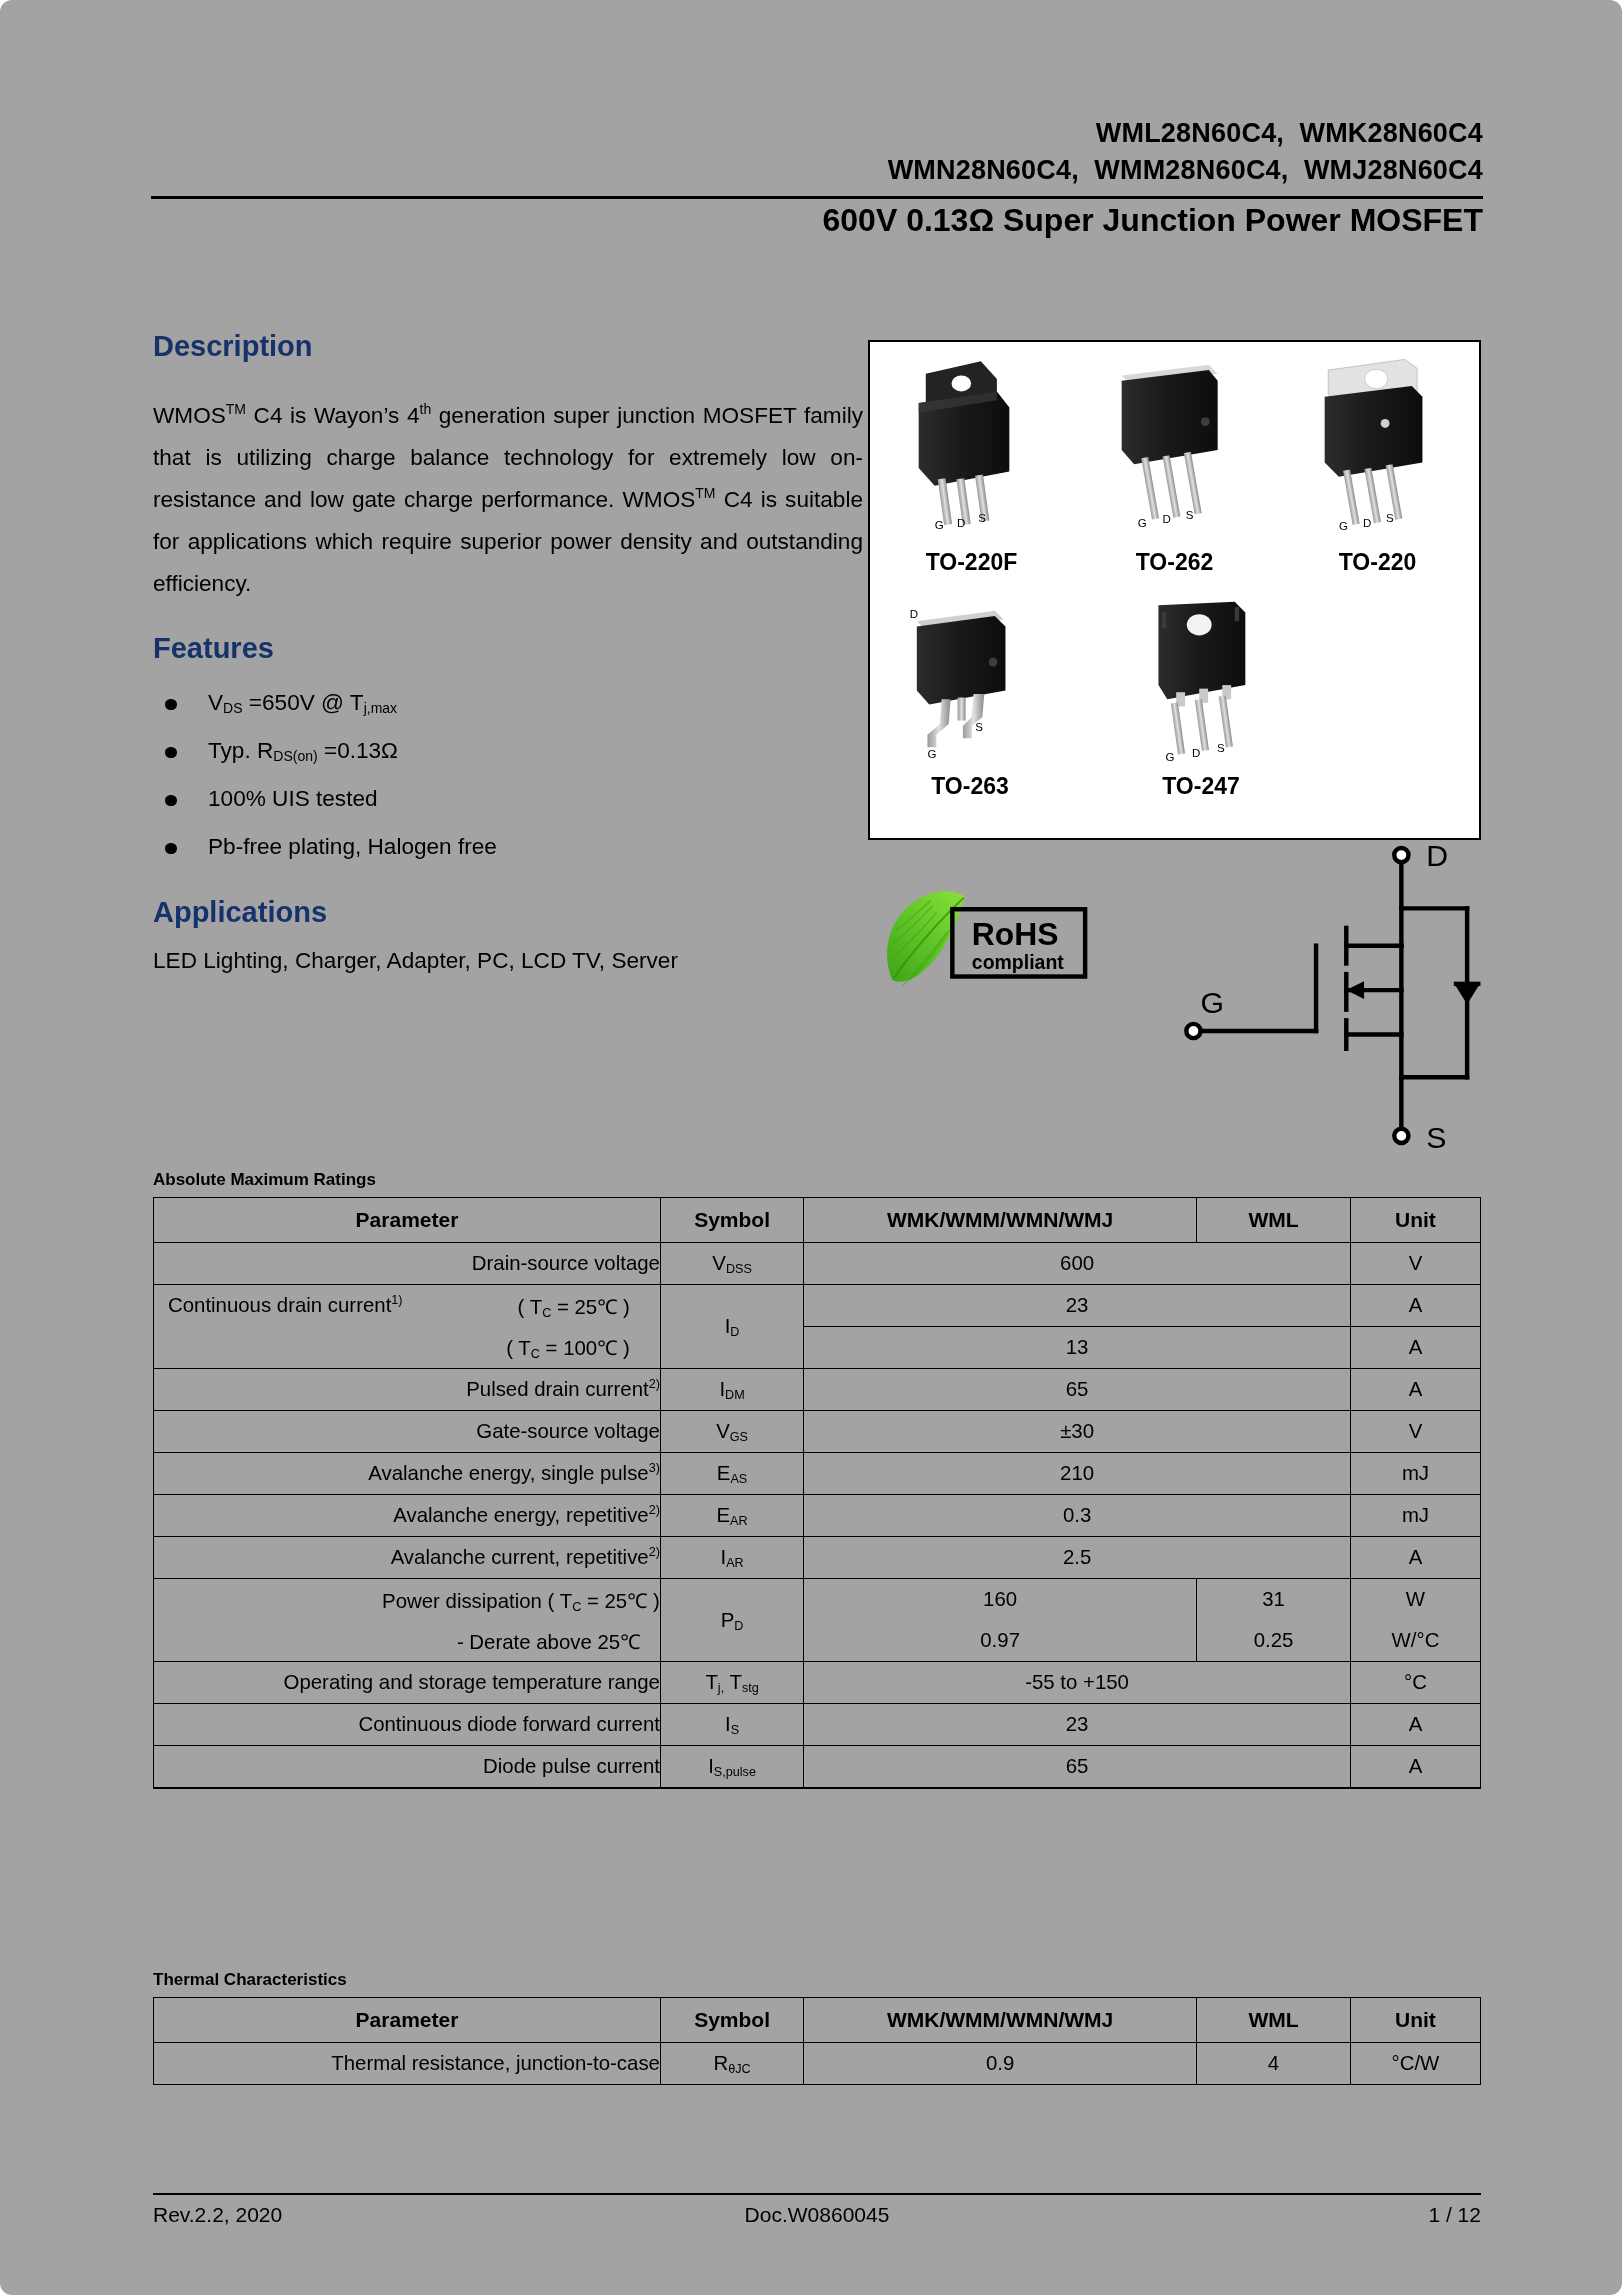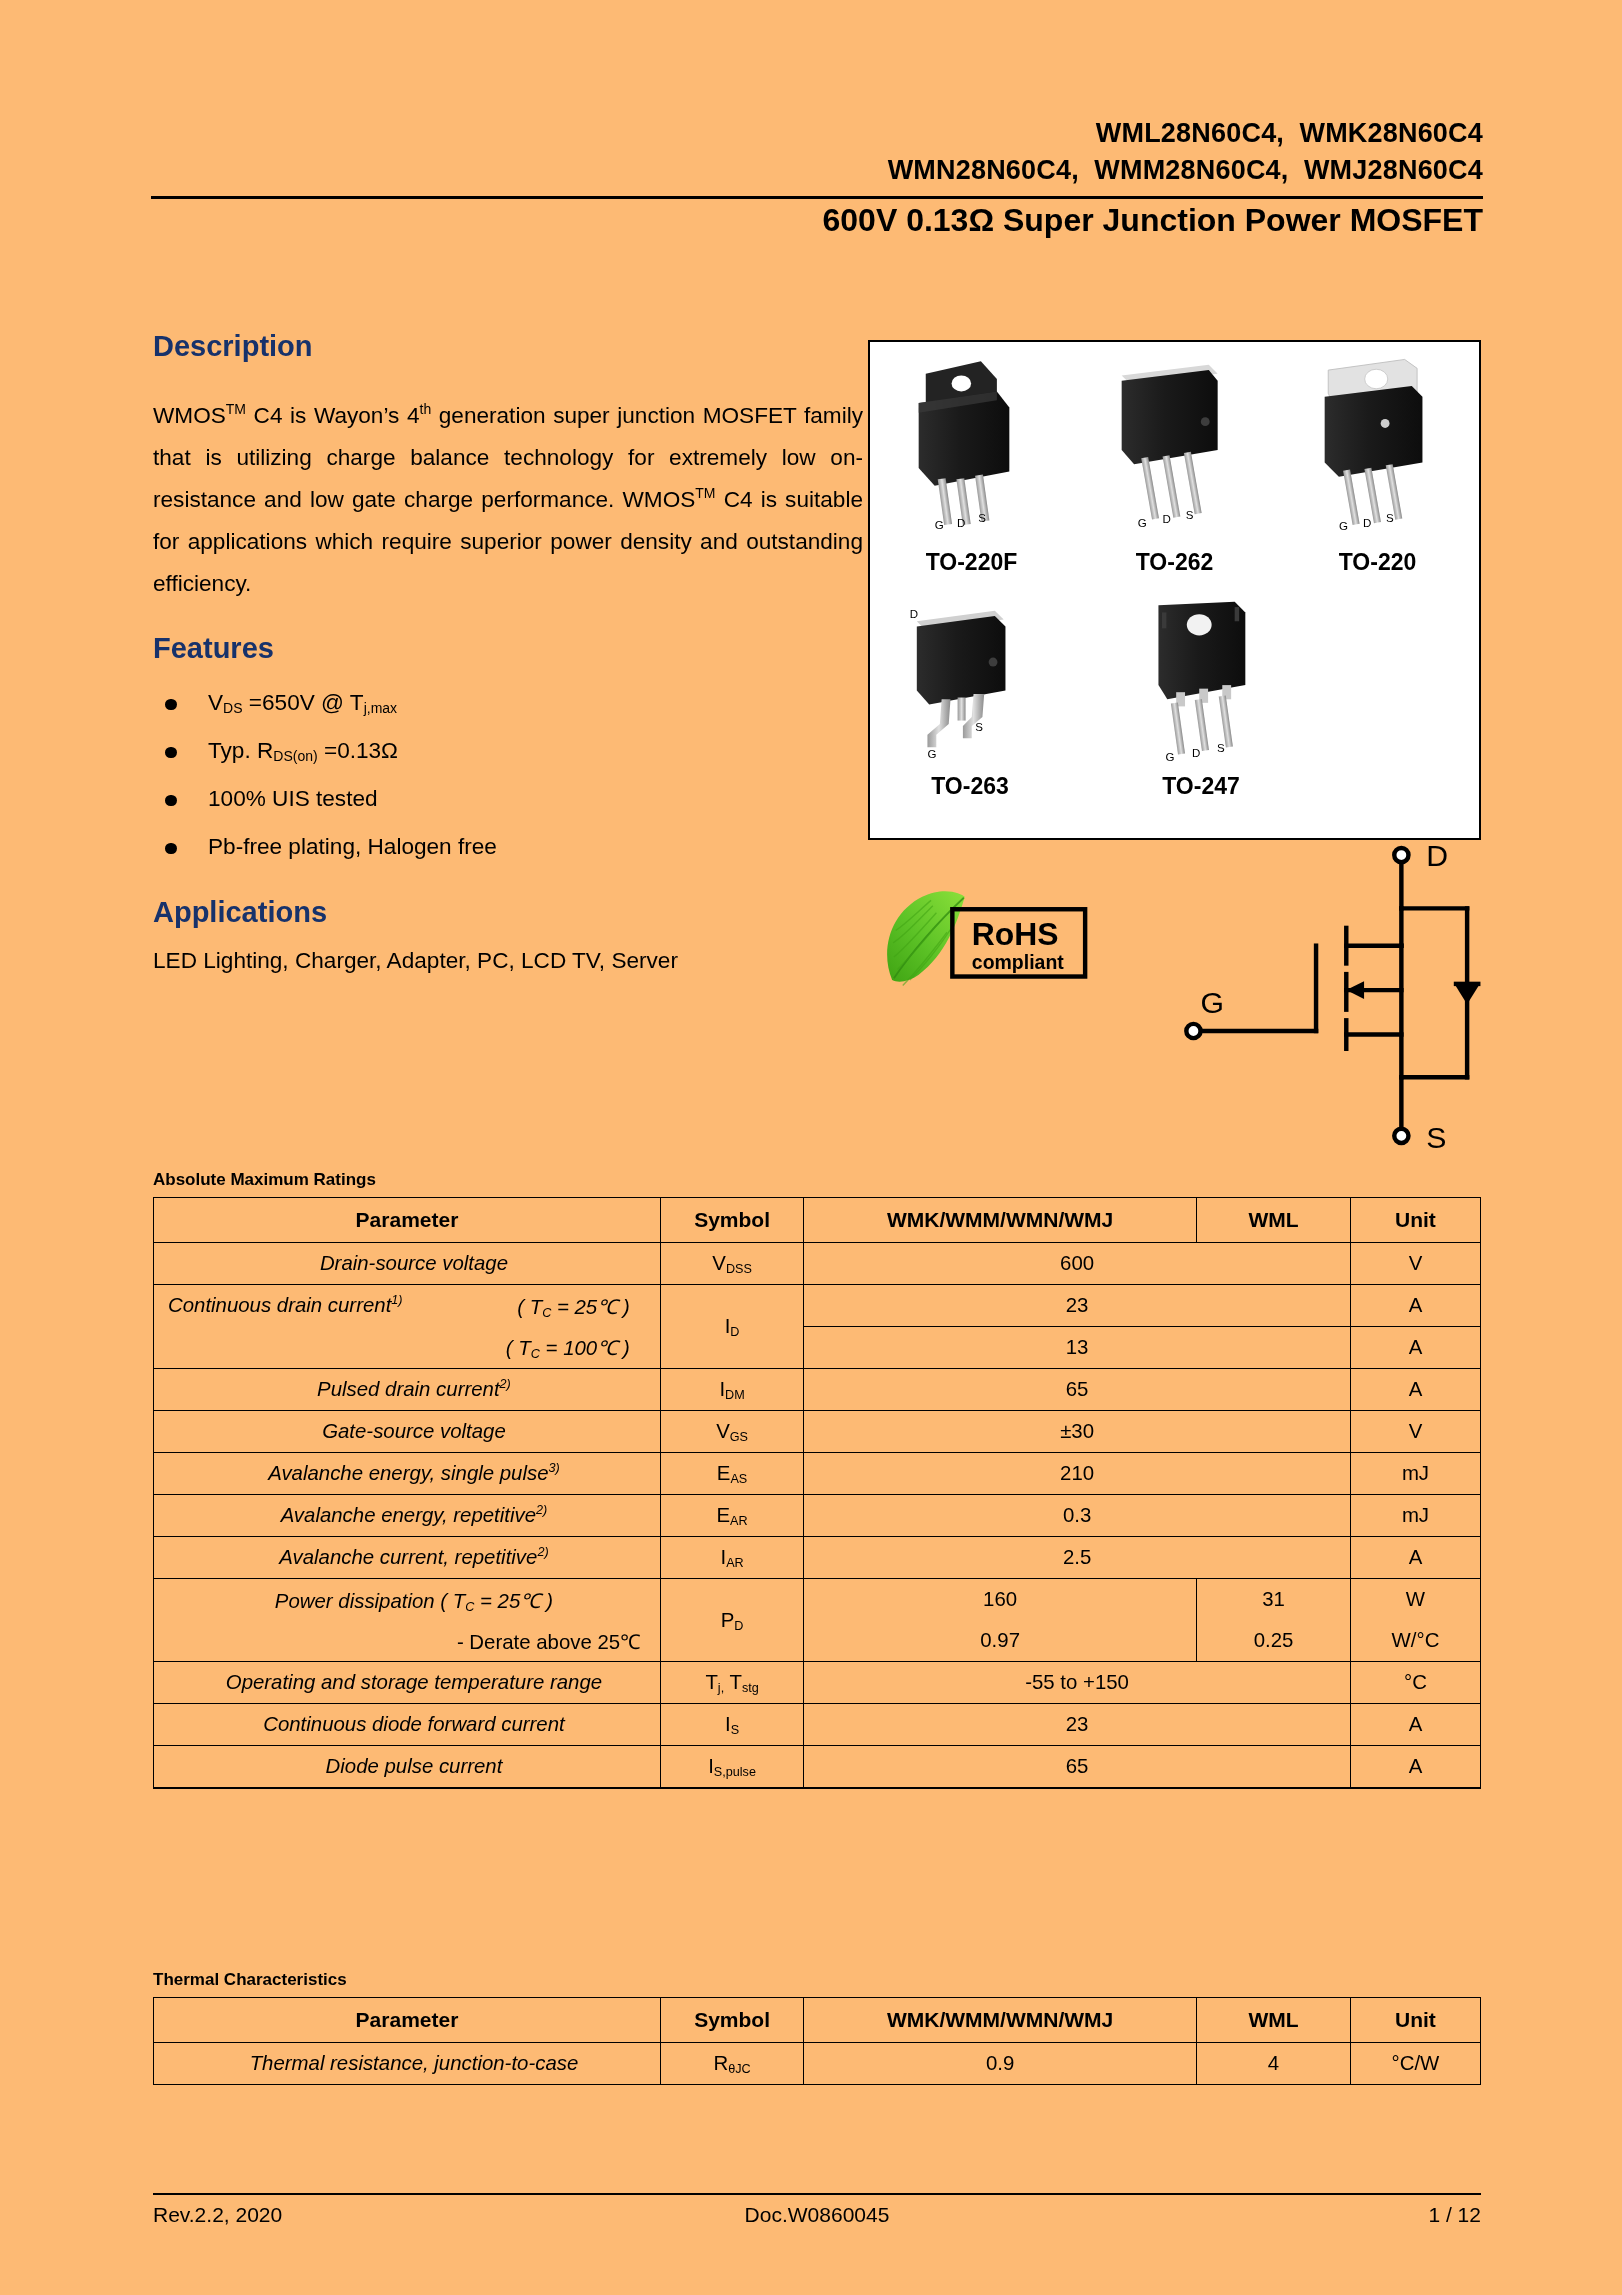--- a/index.html
+++ b/index.html
@@ -8,22 +8,23 @@
     background: #ffffff;
   }
   body {
     font-family: "Liberation Sans", sans-serif;
     color: #000000;
   }
   #page {
     position: relative;
     width: 1622px;
     height: 2295px;
-    background: #fdba74;
+    background: #a3a3a3;
     overflow: hidden;
+    border-radius: 12px;
   }
 
   
   .header {
     position: absolute;
     left: 151px;
     top: 115px;
     width: 1332px;
   }
   .header-line {
@@ -171,21 +172,21 @@
     padding: 0;
     vertical-align: middle;
   }
   table.dt thead th {
     font-weight: bold;
     text-align: center;
     height: 44px;
     font-size: 21px;
   }
   table.dt tbody td { height: 41px; }
-  .c-param { text-align: center; padding-left: 14px !important; font-style: italic; }
+  .c-param { text-align: right; padding-left: 14px !important; }
   .c-ctr { text-align: center; }
   .c-right { text-align: right; padding-right: 19.5px !important; }
   .nb-bottom { border-bottom: none !important; }
   .nb-top { border-top: none !important; }
   .thick-bottom { border-bottom: 2.8px solid #000 !important; }
   .hdr-row th { border-top: 2.8px solid #000; border-bottom: 2.8px solid #000; }
 
   .param-inline {
     display: flex;
     justify-content: space-between;

